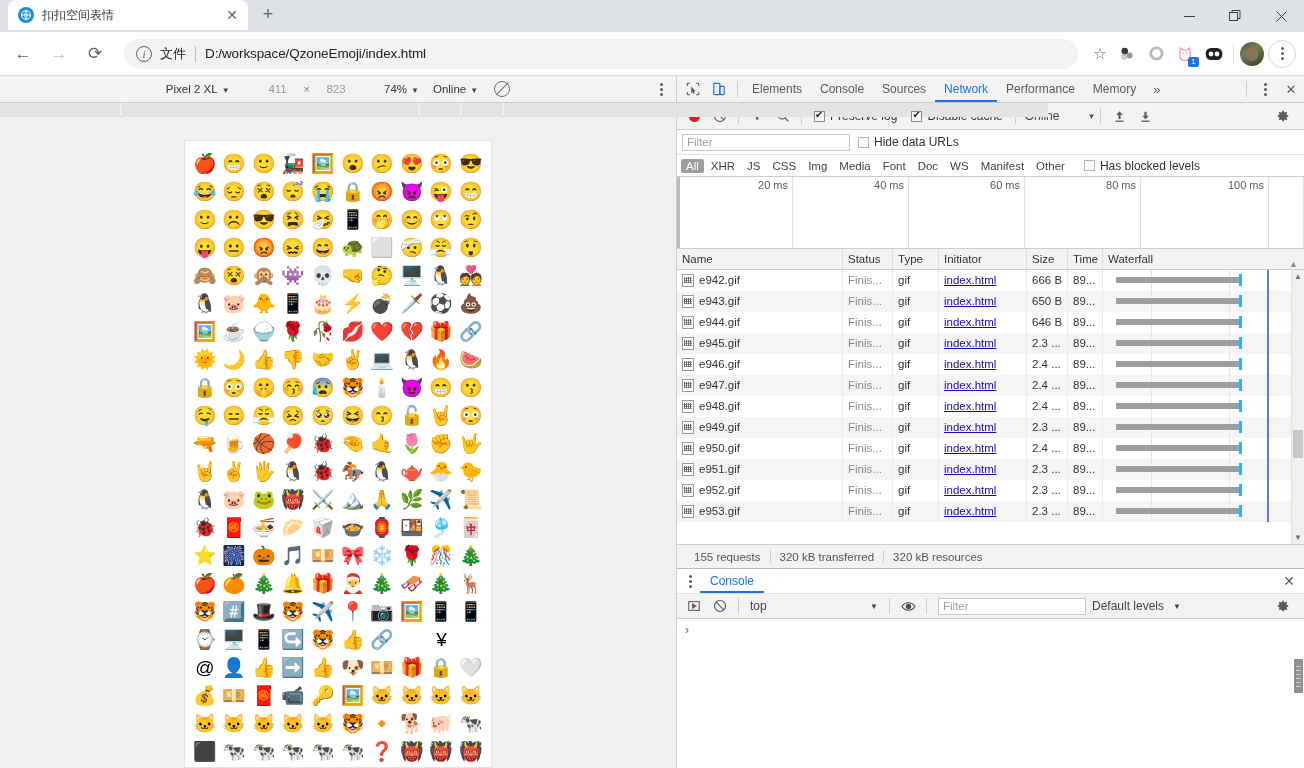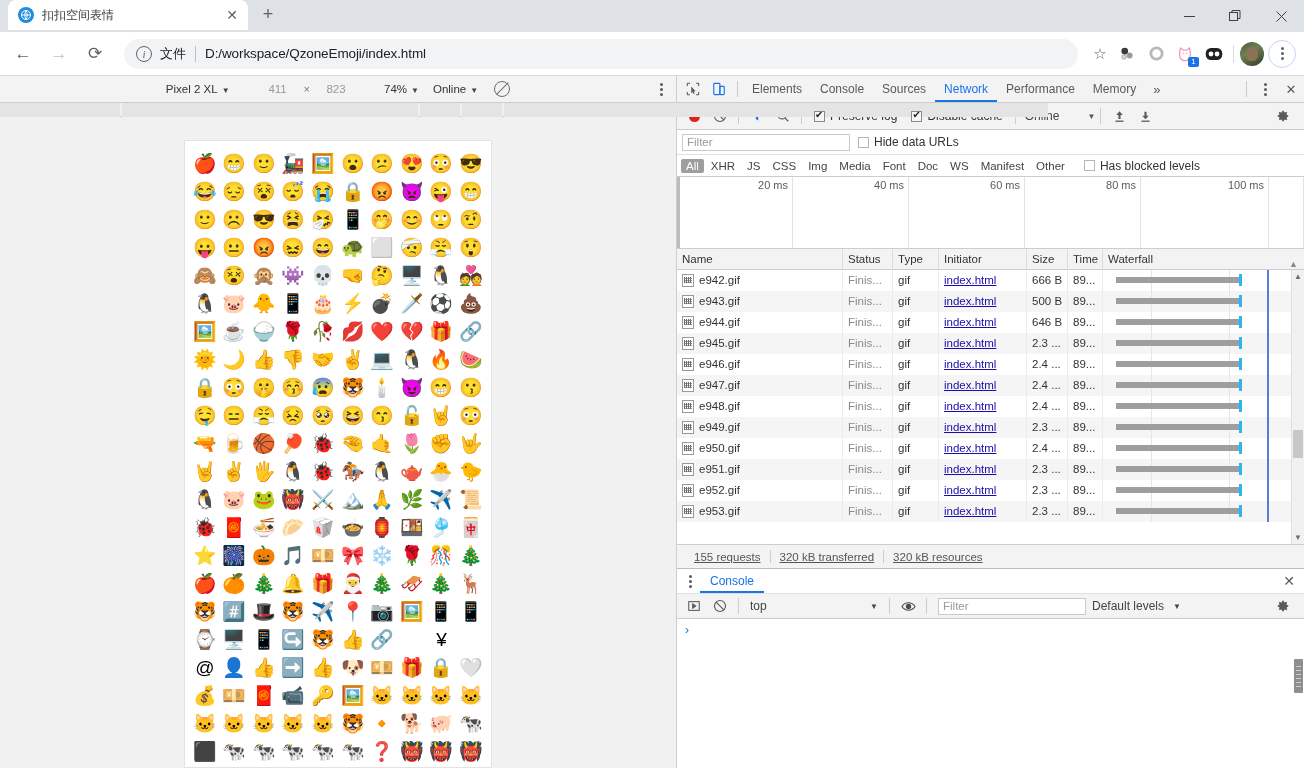--- a/index.html
+++ b/index.html
@@ -308,21 +308,21 @@
   .vscroll .up { top: 0; }
   .vscroll .down { bottom: 0; }
   .vscroll .thumb {
     position: absolute; left: 1px; right: 1px; background: #c7c7c7;
     cursor: pointer;
   }
 
   .nt-status {
     height: 24px; flex: 0 0 24px; display: flex; align-items: center;
     background: #f3f3f3; border-top: 1px solid #cdcdcd; font-size: 11.5px;
-    color: #555; padding: 0 8px; gap: 0; text-decoration: underline;
+    color: #555; padding: 0 8px; gap: 0;
   }
   .nt-status span { padding: 0 9px; }
   .nt-status .sdiv { width: 1px; height: 13px; background: #cdcdcd; padding: 0; }
 
   
   .drawer { flex: 0 0 200px; display: flex; flex-direction: column; border-top: 1px solid #bdbdbd; }
   .drawer-tabbar {
     height: 25px; flex: 0 0 25px; display: flex; align-items: center;
     background: #fff; border-bottom: 1px solid #e0e0e0; padding-left: 4px;
   }
@@ -899,21 +899,21 @@
               </div>
             </div>
             <div class="nt-row">
               <div class="c-name rname">
                 <span class="gif-ico"></span>
                 <span>e943.gif</span>
               </div>
               <div class="c-status st-fin">Finis...</div>
               <div class="c-type">gif</div>
               <div class="c-init"><span class="init-link">index.html</span></div>
-              <div class="c-size">500 B</div>
+              <div class="c-size">650 B</div>
               <div class="c-time">89...</div>
               <div class="c-wf wf-cell">
                 <div class="wf-grid1" style="left:48px"></div>
                 <div class="wf-grid2" style="left:126px"></div>
                 <div class="wf-bar" style="width:124px"></div>
                 <div class="wf-tip" style="left:136px"></div>
                 <div class="wf-blueline" style="left:164px"></div>
               </div>
             </div>
             <div class="nt-row">

